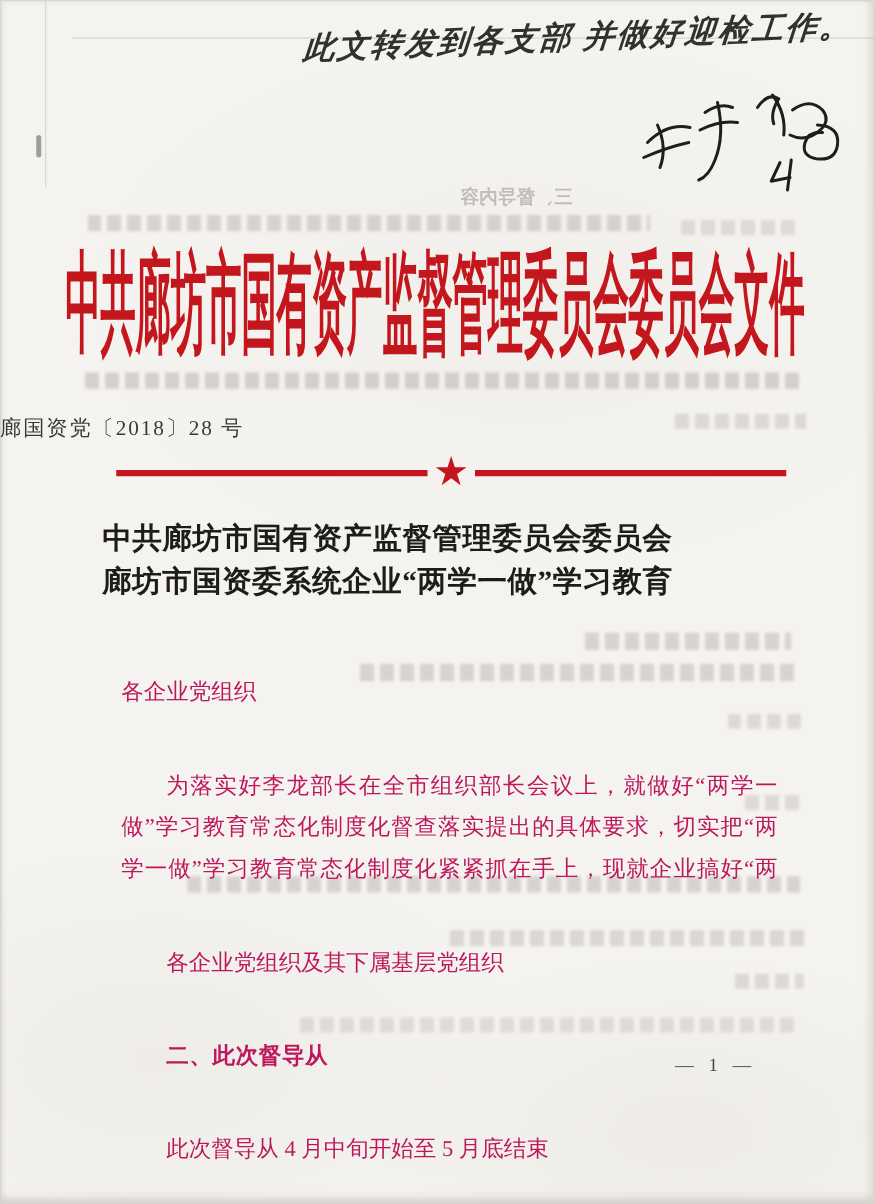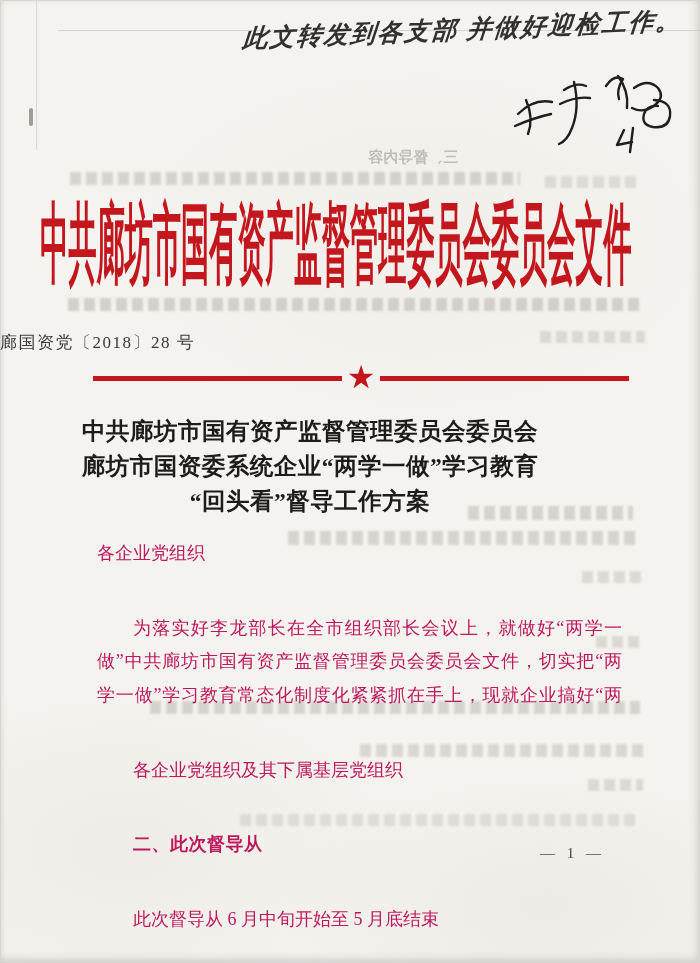--- a/index.html
+++ b/index.html
@@ -23,21 +23,21 @@
   
   .hw-line{
     position:absolute;top:22px;left:244px;width:450px;
     font-size:25px;color:#23211f;white-space:nowrap;
     transform:rotate(-2.4deg) skewX(-7deg);transform-origin:left top;
     letter-spacing:2px;font-style:italic;font-weight:bold;opacity:.92;
   }
   .hw-sig{position:absolute;top:56px;left:512px;width:178px;height:100px;}
 
   
-  .masthead{position:absolute;top:196px;left:4px;width:664px;height:96px;
+  .masthead{position:absolute;top:196px;left:16px;width:664px;height:96px;
     display:flex;justify-content:center;align-items:center;overflow:visible;}
   .masthead span{
     display:block;white-space:nowrap;font-weight:bold;color:#c4161d;
     font-size:80px;line-height:80px;font-family:"Liberation Serif", serif;
     transform:scale(0.352,1.10);transform-origin:center center;letter-spacing:0px;
   }
   
   .doc-number{position:absolute;top:331px;left:0;width:700px;text-align:left;
     font-size:17px;color:#3a3835;letter-spacing:1.5px;}
   
@@ -114,27 +114,26 @@
 
   <div class="red-rule">
     <div class="rule-seg"></div>
     <div class="rule-star">★</div>
     <div class="rule-seg"></div>
   </div>
 
   <div class="doc-title">
     <div>中共廊坊市国有资产监督管理委员会委员会</div>
     <div>廊坊市国资委系统企业“两学一做”学习教育</div>
-    <div>“回头看”督导工作方案</div>
   </div>
 
   <div class="body-block">
     <div class="bline">各企业党组织</div>
     <div class="bline indent jst">为落实好李龙部长在全市组织部长会议上，就做好“两学一</div>
-    <div class="bline jst">做”中共廊坊市国有资产监督管理委员会委员会文件，切实把“两</div>
+    <div class="bline jst">做”学习教育常态化制度化督查落实提出的具体要求，切实把“两</div>
     <div class="bline jst">学一做”学习教育常态化制度化紧紧抓在手上，现就企业搞好“两</div>
     <div class="bline indent">各企业党组织及其下属基层党组织</div>
     <div class="bline indent hei">二、此次督导从</div>
-    <div class="bline indent">此次督导从 6 月中旬开始至 5 月底结束</div>
+    <div class="bline indent">此次督导从 4 月中旬开始至 5 月底结束</div>
   </div>
 
   <div class="page-number">— 1 —</div>
 </div>
 
 </body></html>

